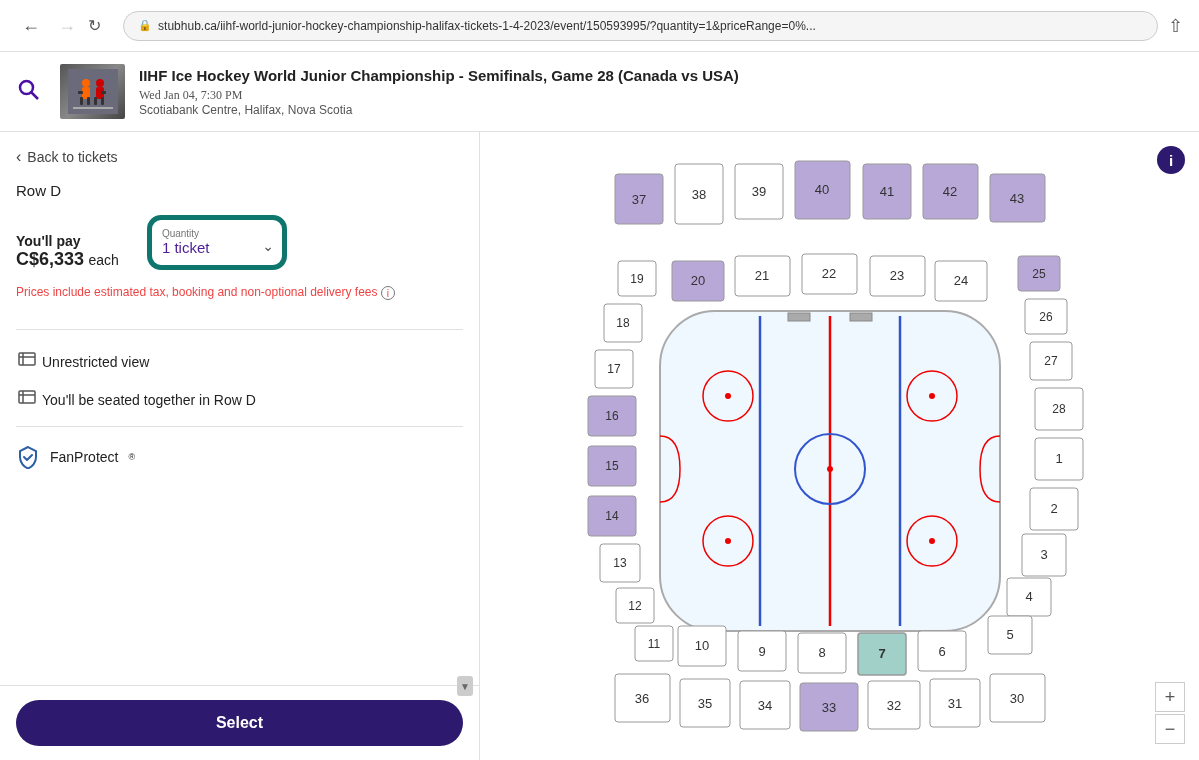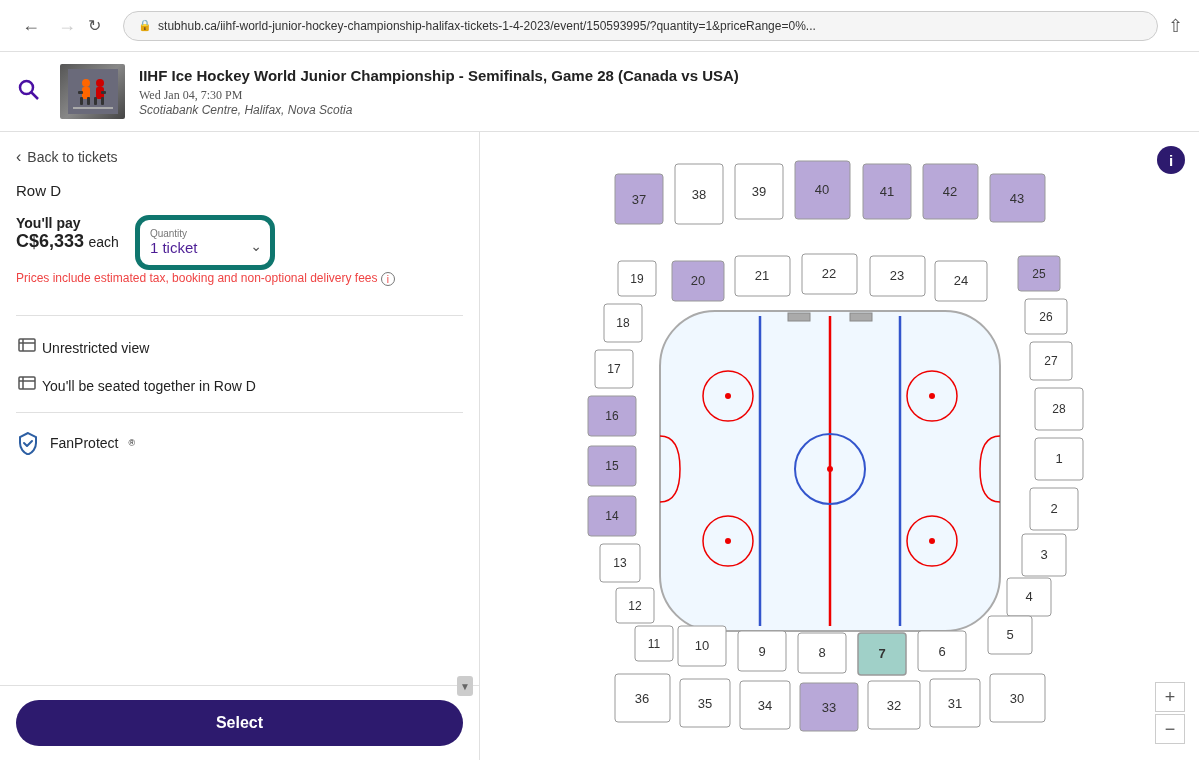--- a/index.html
+++ b/index.html
@@ -105,21 +105,20 @@
     }
     .event-info .event-date {
       font-size: 12px;
       color: #555;
       margin-top: 3px;
       font-family: Liberation Serif, serif;
     }
     .event-info .event-venue {
       font-size: 12px;
       color: #555;
-      font-style: italic;
     }
 
     
     .main-layout {
       display: flex;
       height: calc(760px - 52px - 80px);
     }
 
     
     .left-panel {
@@ -156,23 +155,23 @@
       color: #222;
     }
     .section-info .row-label {
       font-size: 15px;
       color: #222;
       margin-top: 2px;
     }
 
     .price-quantity-row {
       display: flex;
-      align-items: flex-start;
-      margin-bottom: 0;
-      gap: 16px;
+      align-items: flex-end;
+      margin-bottom: 14px;
+      gap: 28px;
     }
     .price-section .you-pay {
       font-size: 14px;
       color: #222;
       font-weight: bold;
     }
     .price-section .price-amount {
       font-size: 18px;
       font-weight: bold;
       color: #222;

